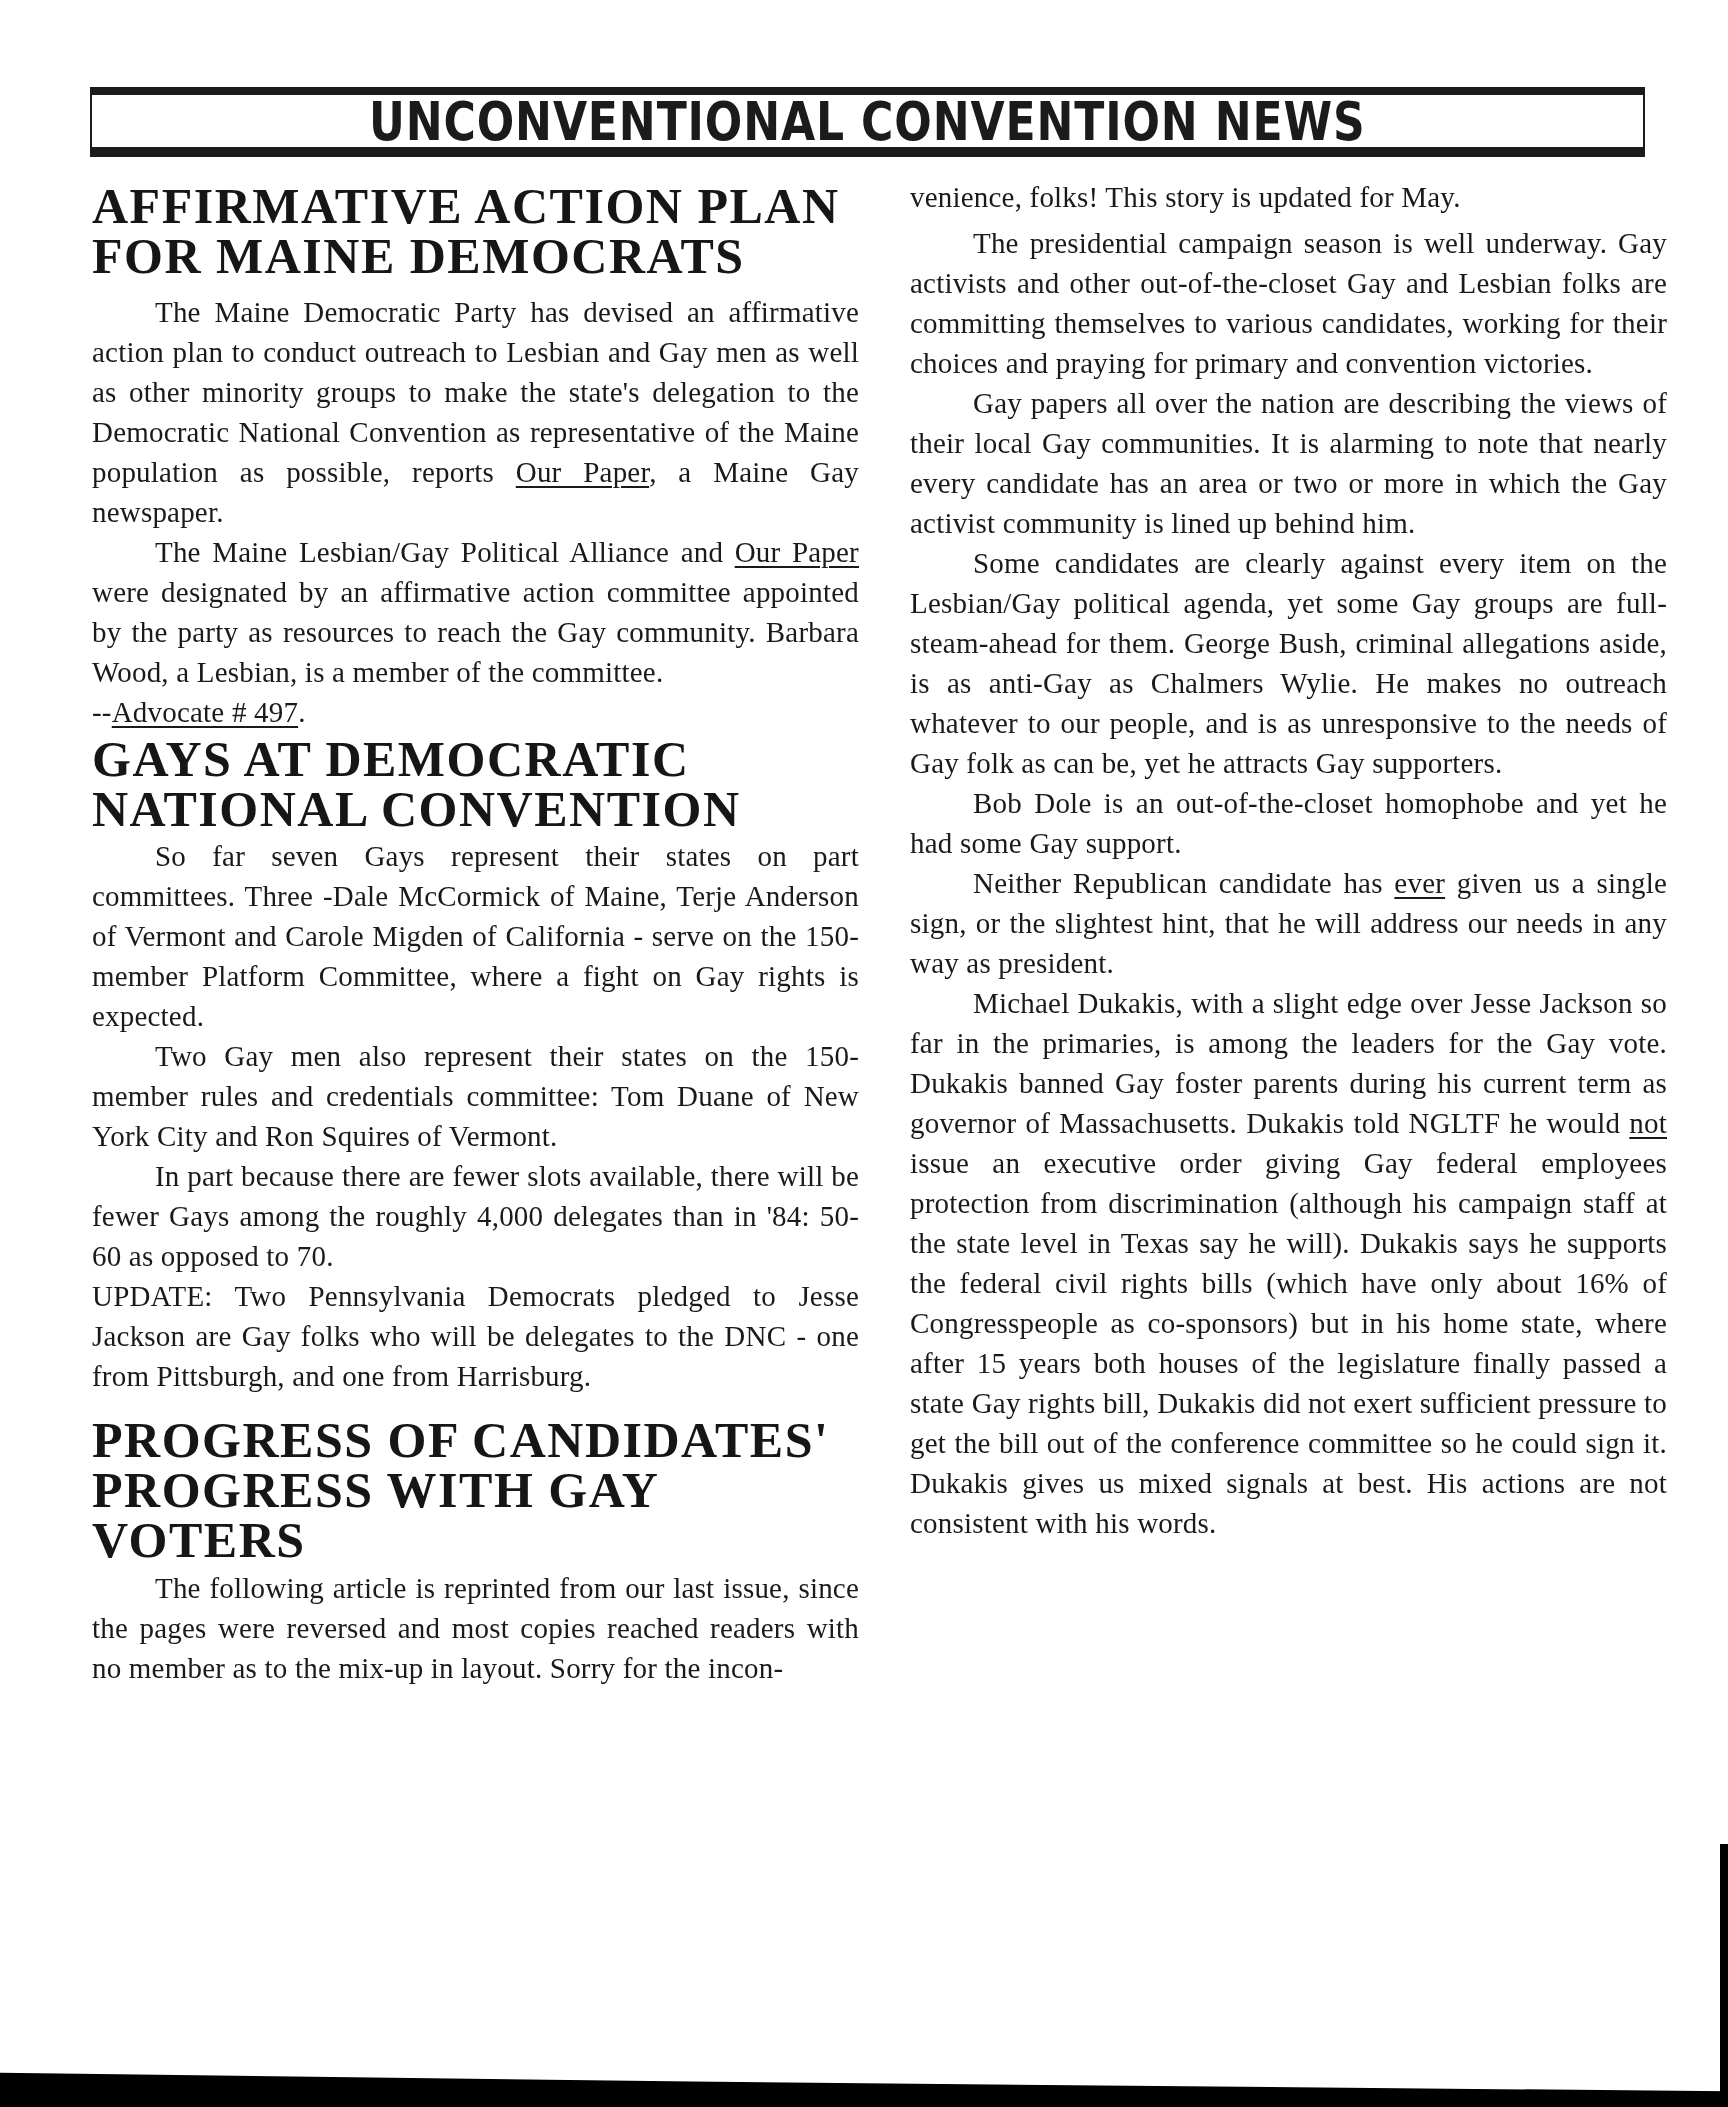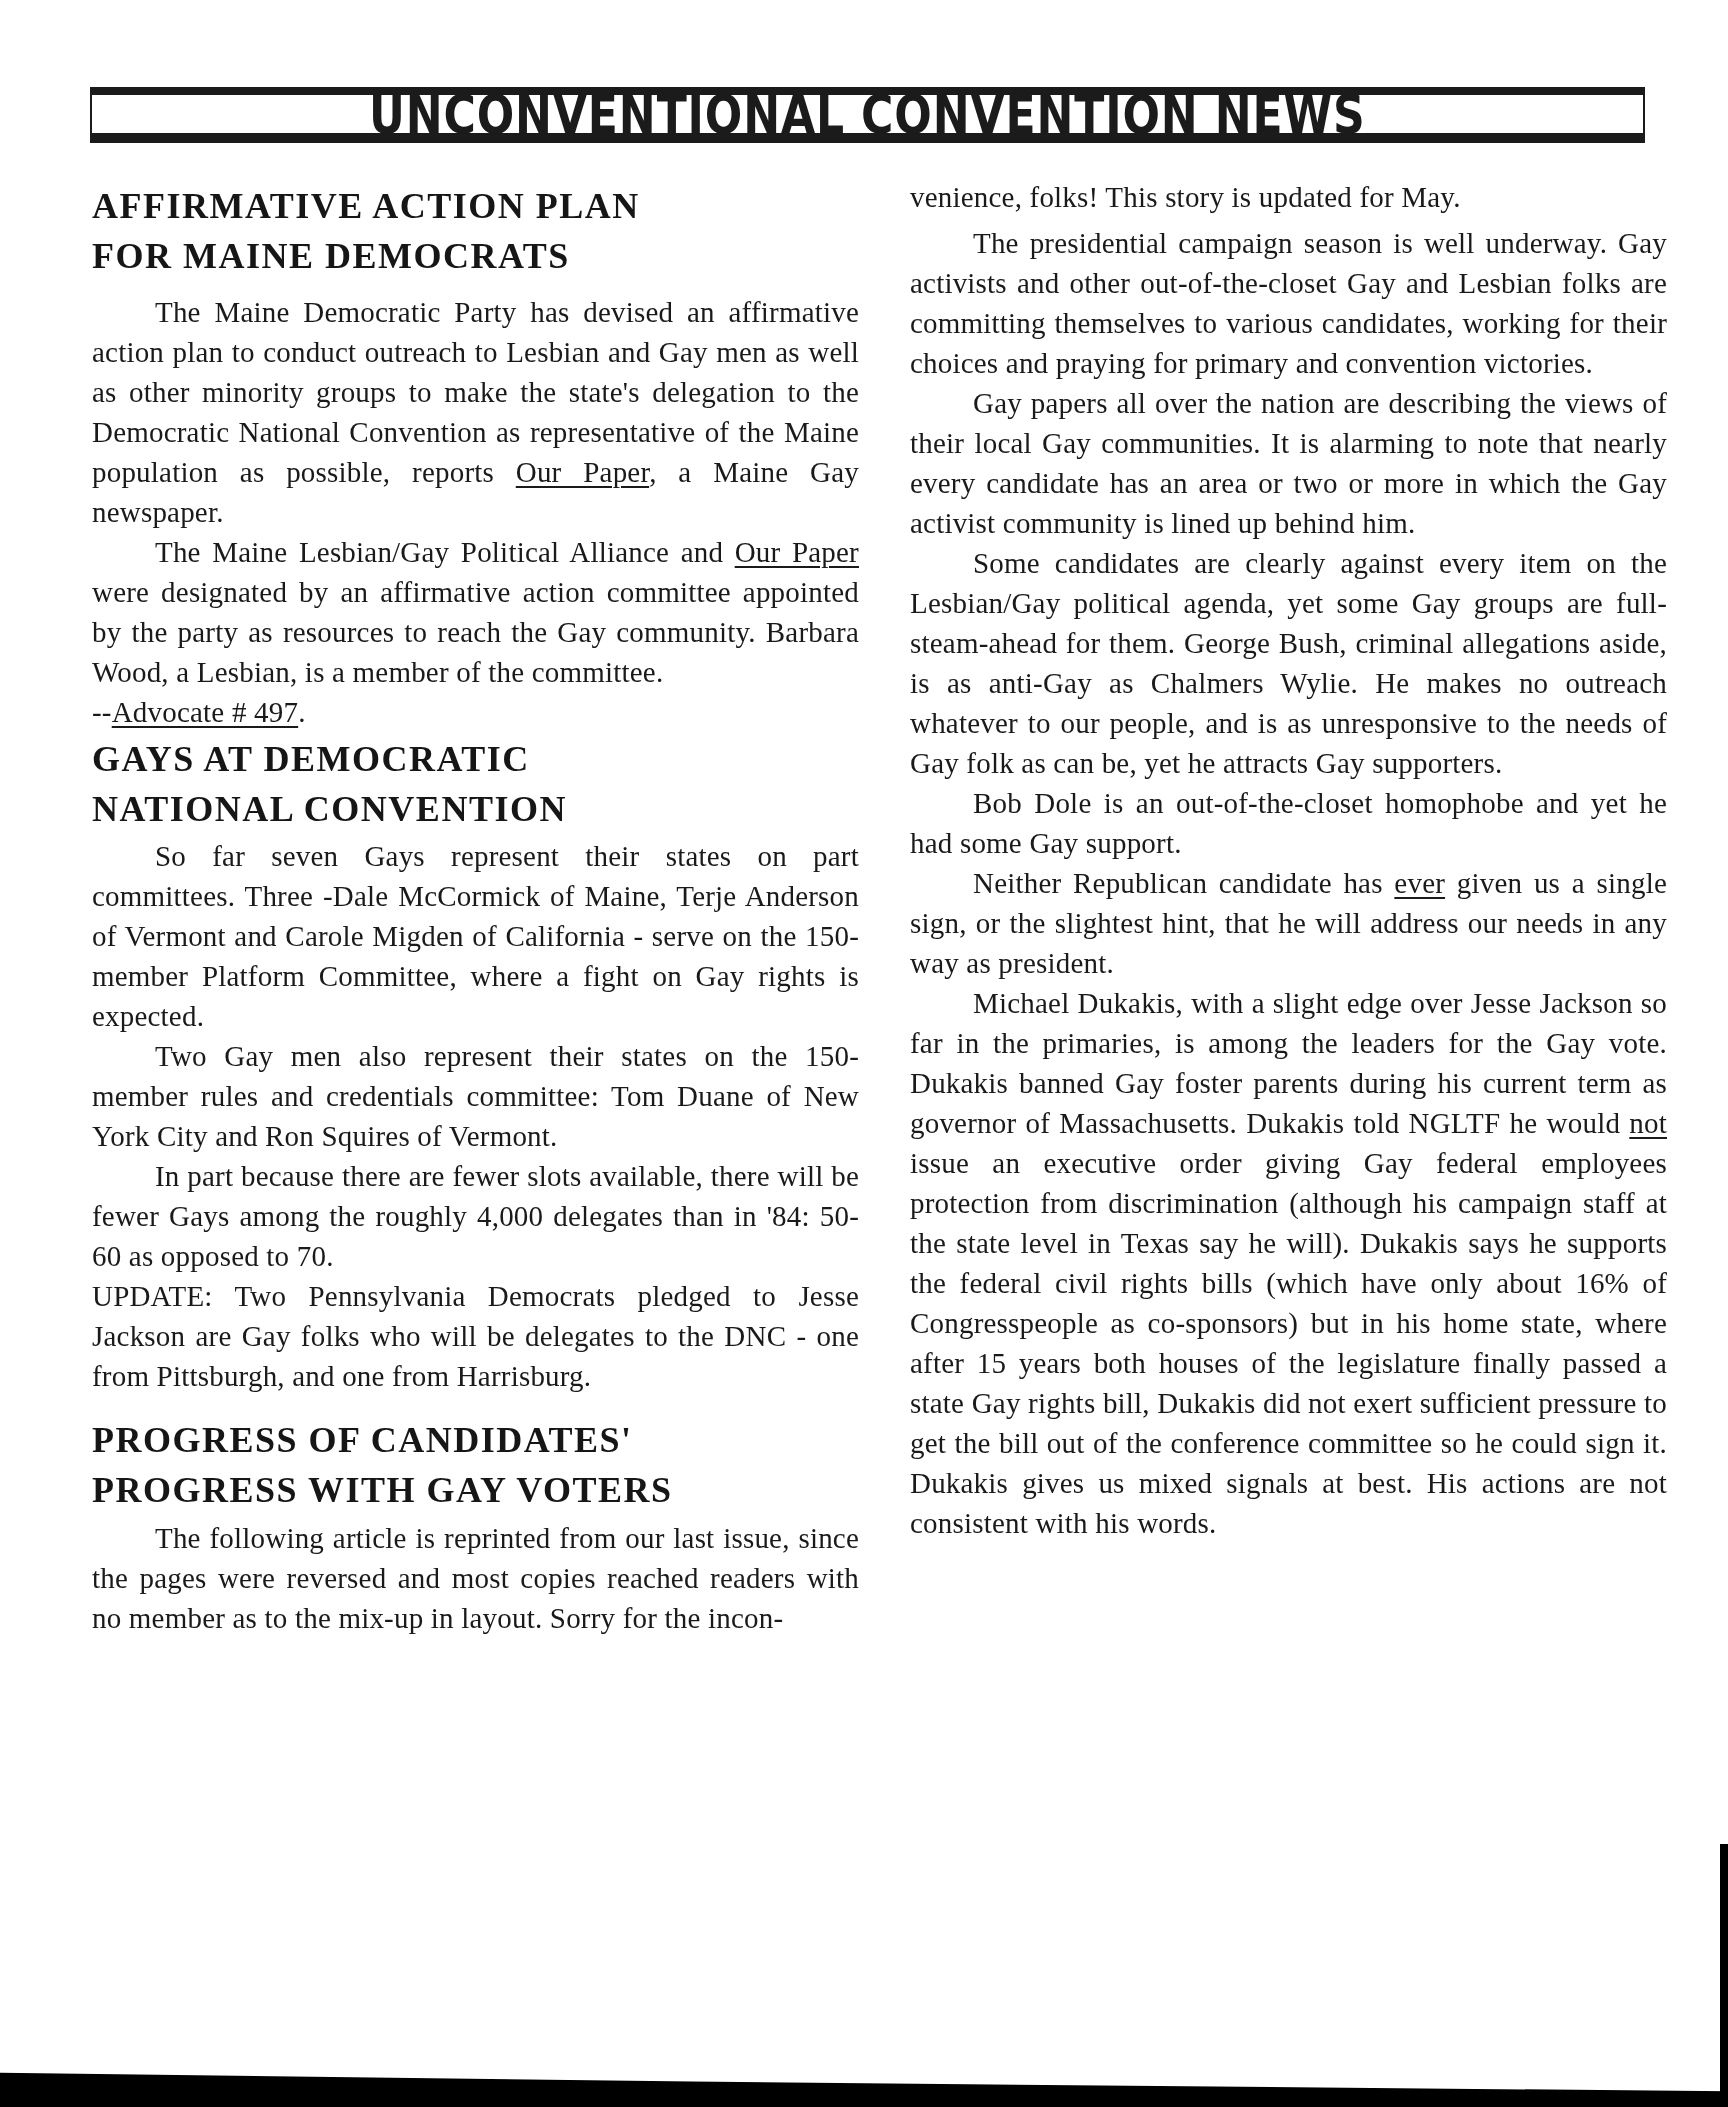--- a/index.html
+++ b/index.html
@@ -2,21 +2,21 @@
 <html style="font-size:7.8px"><head>
 <meta charset="utf-8">
 <style>
   html, body { margin:0; padding:0; }
   body {
     width:1729px; height:2108px; position:relative; overflow:hidden;
     background:#ffffff; color:#1a1a1a;
     font-family:"Liberation Serif", serif;
   }
   .masthead {
-    position:absolute; left:90px; top:87px; width:1555px; height:56px;
+    position:absolute; left:90px; top:87px; width:1555px; height:70px;
     border-top:8.7px solid #1b1b1b; border-bottom:10.7px solid #1b1b1b;
     border-left:2.4px solid #1b1b1b; border-right:2.4px solid #1b1b1b;
     box-sizing:border-box;
     display:flex; align-items:center; justify-content:center;
   }
   .masthead-title {
     font-family:"DejaVu Sans Condensed","DejaVu Sans", sans-serif;
     font-weight:bold; font-size:57px; letter-spacing:1px;
     transform:scaleX(0.86) scaleY(0.95);
     line-height:1; color:#1b1b1b; white-space:nowrap;
@@ -24,21 +24,21 @@
   }
   .col {
     position:absolute; top:177px;
     font-size:29px; line-height:40px;
     text-align:justify; letter-spacing:0.2px;
   }
   .col.left { left:92px; width:767px; }
   .col.right { left:910px; width:757px; }
   .headline {
     font-family:"Liberation Serif", serif; font-weight:bold;
-    font-size:36px; line-height:50px; letter-spacing:1.5px;
+    font-size:50px; line-height:50px; letter-spacing:1.5px;
     text-align:left; margin:0; color:#161616;
   }
   p { margin:0; text-indent:63px; }
   p.noindent { text-indent:0; }
   .u { text-decoration:underline; text-underline-offset:3.9px; text-decoration-thickness:1.9px; }
   .sp-head1 { margin-top:3.9px; }
   .sp-head2 { margin-top:1.9px; }
   .sp-head3 { margin-top:19.4px; }
   .right p:first-child { text-indent:0; }
   .bottom-band {

